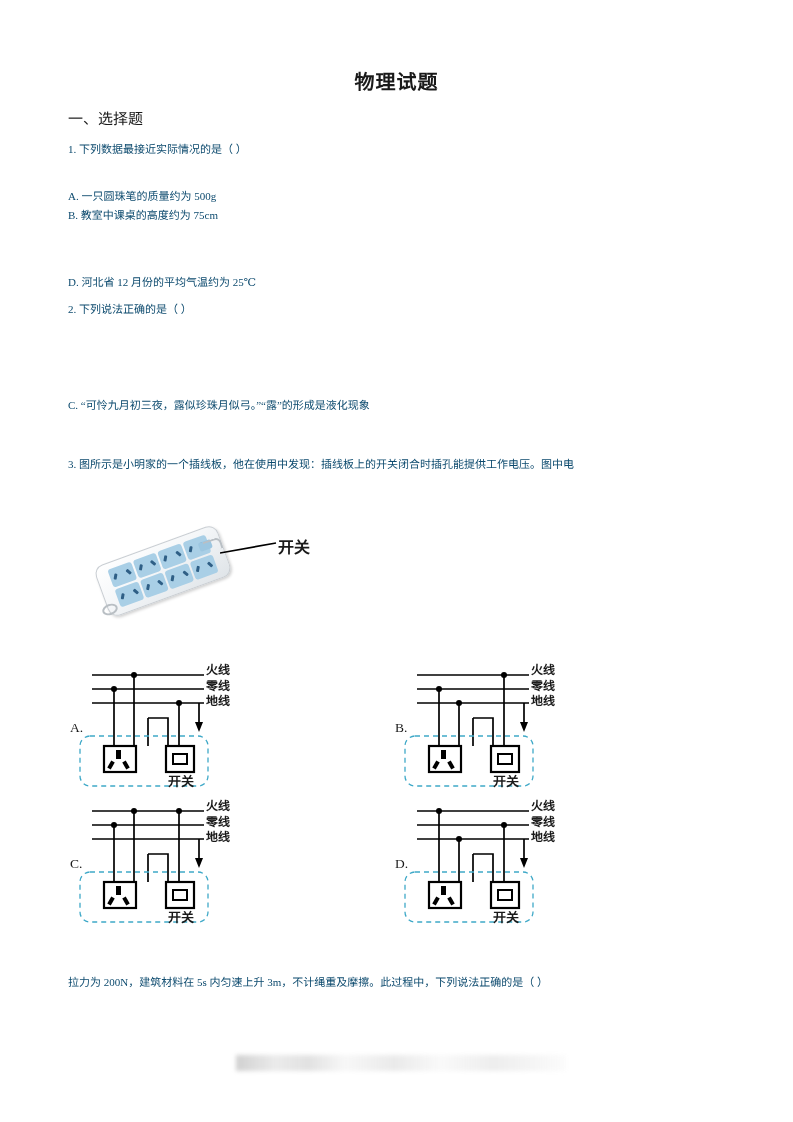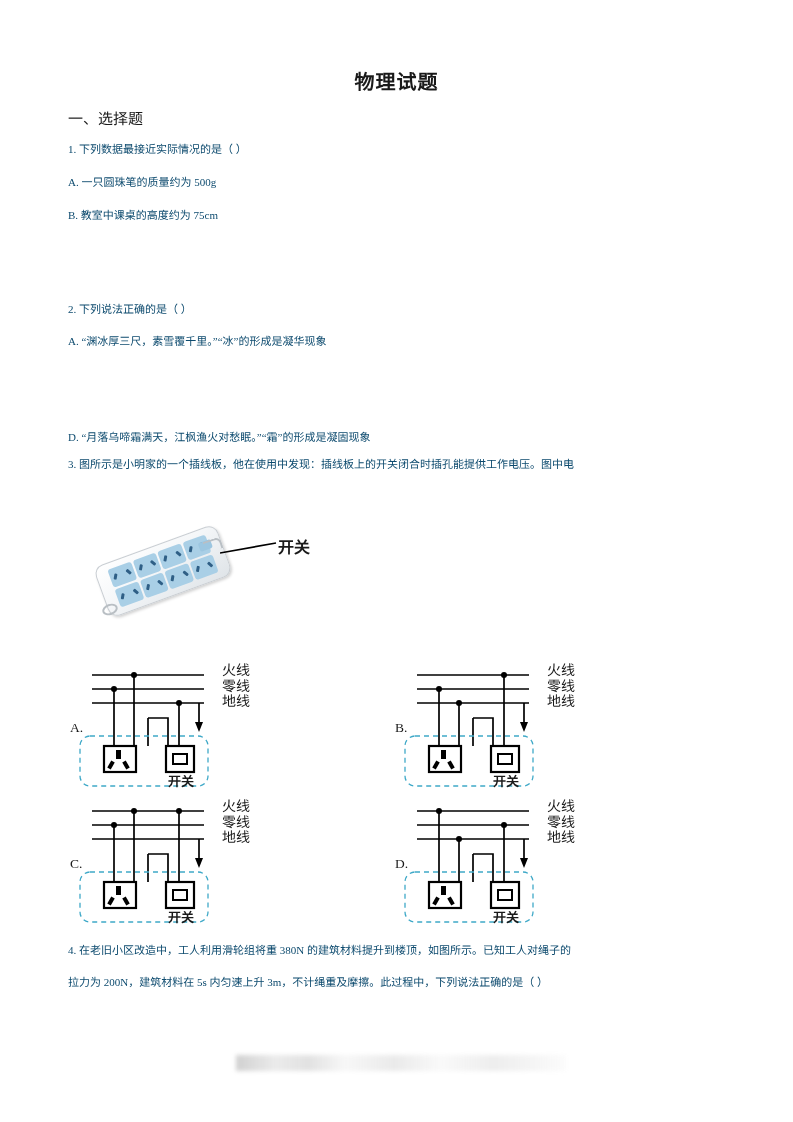--- a/index.html
+++ b/index.html
@@ -153,25 +153,25 @@
   }
   .circuit-letter {
     position: absolute;
     left: 4px;
     top: 62px;
     font-size: 13.5px;
   }
   .circuit svg { position: absolute; left: 0; top: 0; }
   .busline-labels {
     position: absolute;
-    left: 156px;
+    left: 140px;
     top: 5px;
-    font-size: 14px;
+    font-size: 12px;
     line-height: 15.5px;
-    font-weight: 400;
+    font-weight: 700;
     letter-spacing: 0px;
   }
   .sw-caption {
     position: absolute;
     font-size: 13px;
     font-weight: 600;
   }
 
   
   .watermark {
@@ -195,26 +195,26 @@
 </head>
 <body>
 
 <div class="page">
 
   <div class="doc-title">物理试题</div>
 
   <div class="section-heading">一、选择题</div>
 
   <div class="qline" style="top:140px">1. 下列数据最接近实际情况的是（      ）</div>
-  <div class="qline" style="top:173px">A.  一只圆珠笔的质量约为 500g</div>
+  <div class="qline" style="top:187px">A.  一只圆珠笔的质量约为 500g</div>
   <div class="qline" style="top:206px">B.  教室中课桌的高度约为 75cm</div>
+  <div class="qline" style="top:273px">D.  河北省 12 月份的平均气温约为 25℃</div>
 
   <div class="qline" style="top:300px">2. 下列说法正确的是（      ）</div>
-  <div class="qline" style="top:332px">A.  “渊冰厚三尺，素雪覆千里。”“冰”的形成是凝华现象</div>
-  <div class="qline" style="top:428px">D.  “月落乌啼霜满天，江枫渔火对愁眠。”“霜”的形成是凝固现象</div>
+  <div class="qline" style="top:396px">C.  “可怜九月初三夜，露似珍珠月似弓。”“露”的形成是液化现象</div>
 
   <div class="qline" style="top:455px">3. 图所示是小明家的一个插线板，他在使用中发现：插线板上的开关闭合时插孔能提供工作电压。图中电</div>
 
   <div class="strip-figure">
     <div class="strip-body">
       <div class="strip-sockets">
         <div class="socket-cell"></div>
         <div class="socket-cell"></div>
         <div class="socket-cell"></div>
         <div class="socket-cell"></div>
@@ -379,18 +379,17 @@
       <rect x="107" y="96" width="14" height="10" fill="none" stroke="#000" stroke-width="2"></rect>
     </svg>
     <div class="busline-labels">
       <div>火线</div>
       <div>零线</div>
       <div>地线</div>
     </div>
     <div class="sw-caption" style="left:102px; top:113px;">开关</div>
   </div>
 
-  <div class="qline" style="top:941px">4. 在老旧小区改造中，工人利用滑轮组将重 380N 的建筑材料提升到楼顶，如图所示。已知工人对绳子的</div>
   <div class="qline" style="top:973px">拉力为 200N，建筑材料在 5s 内匀速上升 3m，不计绳重及摩擦。此过程中，下列说法正确的是（      ）</div>
 
   <div class="watermark"></div>
 
 </div>
 
 </body></html>

